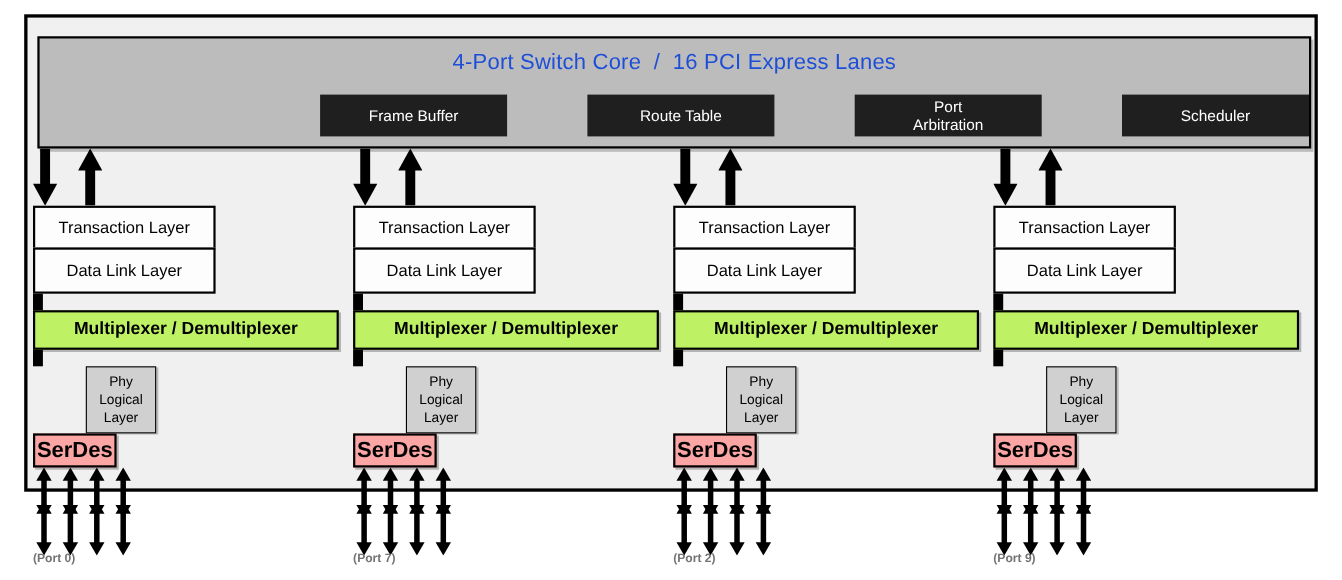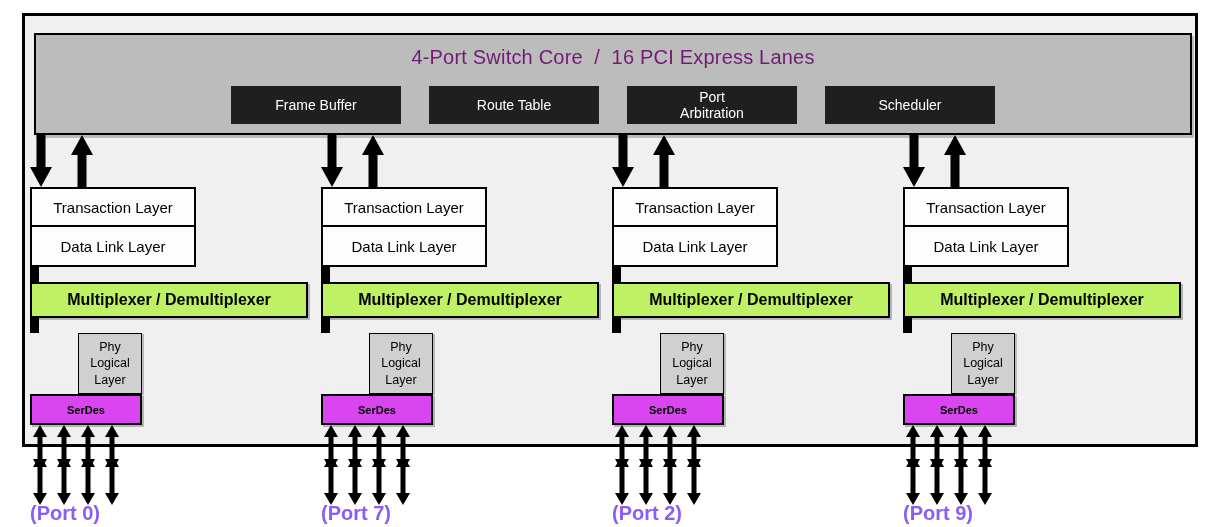--- a/index.html
+++ b/index.html
@@ -12,25 +12,25 @@
     position:absolute;left:22px;top:13px;width:1176px;height:434px;
     box-sizing:border-box;border:3px solid #000;background:#f0f0f0;
   }
   .core{
     position:absolute;left:9px;top:17px;width:1158px;height:102px;
     box-sizing:border-box;border:2px solid #000;background:#bcbcbc;
     box-shadow:2px 3px 0 rgba(0,0,0,0.22);
   }
   .core-title{
     margin-top:11px;text-align:center;font-size:20px;letter-spacing:0.2px;
-    white-space:pre;color:#701a75;
+    white-space:pre;color:#1d4ed8;
   }
   .core-modules{
     position:absolute;left:0;right:0;top:51px;display:flex;
-    justify-content:center;align-items:flex-start;gap:28px;
+    justify-content:flex-end;align-items:flex-start;gap:73px;
   }
   .module{
     width:170px;height:38px;background:#1f1f1f;color:#ffffff;
     display:flex;align-items:center;justify-content:center;text-align:center;
     font-size:14px;line-height:1.15;white-space:pre-line;
   }
   .col{
     position:absolute;top:119px;width:280px;display:flex;
     flex-direction:column;align-items:flex-start;
   }
@@ -49,26 +49,26 @@
     font-size:16px;font-weight:bold;box-shadow:2px 2px 0 rgba(0,0,0,0.25);
   }
   .phy{
     box-sizing:border-box;width:64px;height:61px;border:1px solid #000;
     background:#d0d0d0;display:flex;align-items:center;justify-content:center;
     text-align:center;font-size:12.5px;line-height:1.3;white-space:pre-line;
     box-shadow:2px 1px 0 rgba(0,0,0,0.22);
     margin-left:48px;
   }
   .serdes{
-    box-sizing:border-box;width:112px;height:31px;border:2px solid #000;
-    background:#d946ef;display:flex;align-items:center;justify-content:center;
-    font-size:11px;font-weight:bold;box-shadow:2px 2px 0 rgba(0,0,0,0.25);
+    box-sizing:border-box;width:76px;height:31px;border:2px solid #000;
+    background:#fca5a5;display:flex;align-items:center;justify-content:center;
+    font-size:20px;font-weight:bold;box-shadow:2px 2px 0 rgba(0,0,0,0.25);
   }
   .lanes{height:80px;display:flex;gap:4px;}
-  .port-label{margin-top:-3px;font-size:20px;font-weight:bold;color:#8b5cf6;}
+  .port-label{margin-top:-3px;font-size:11px;font-weight:bold;color:#737373;}
   svg{display:block;}
 </style>
 </head>
 <body>
 
 <div class="stage">
   <div class="panel">
 
     <div class="core">
       <div class="core-title">4-Port Switch Core  /  16 PCI Express Lanes</div>

